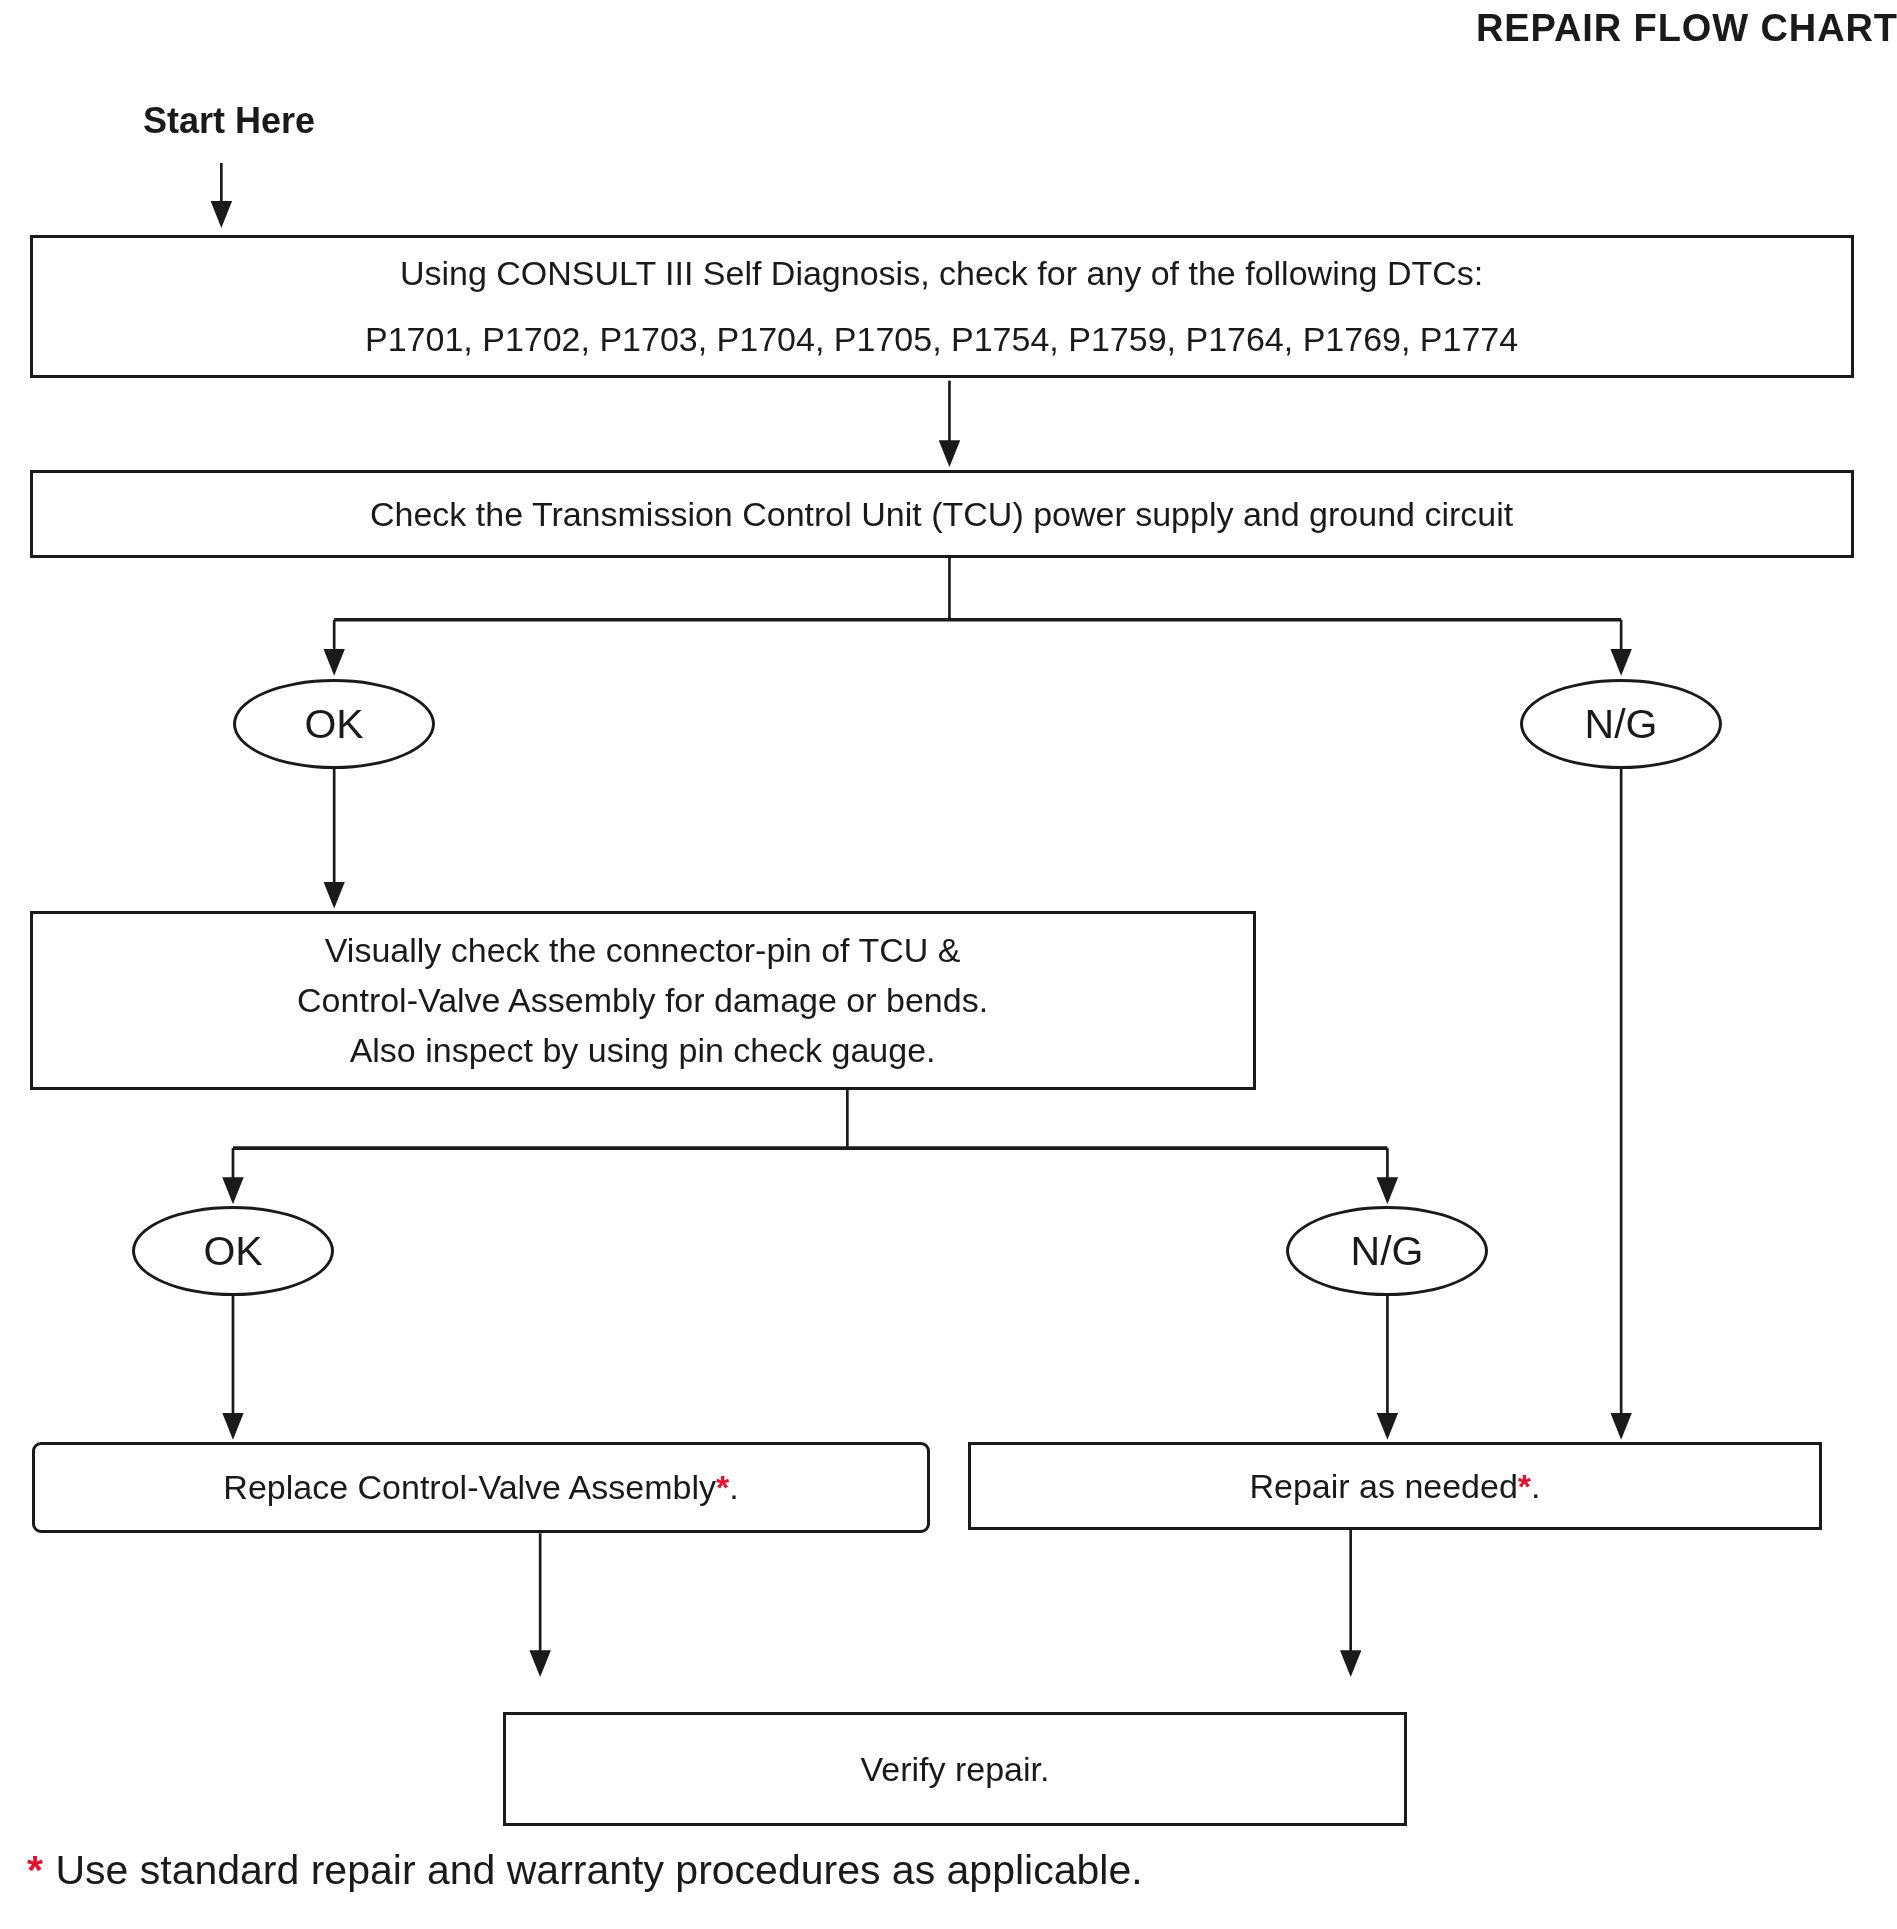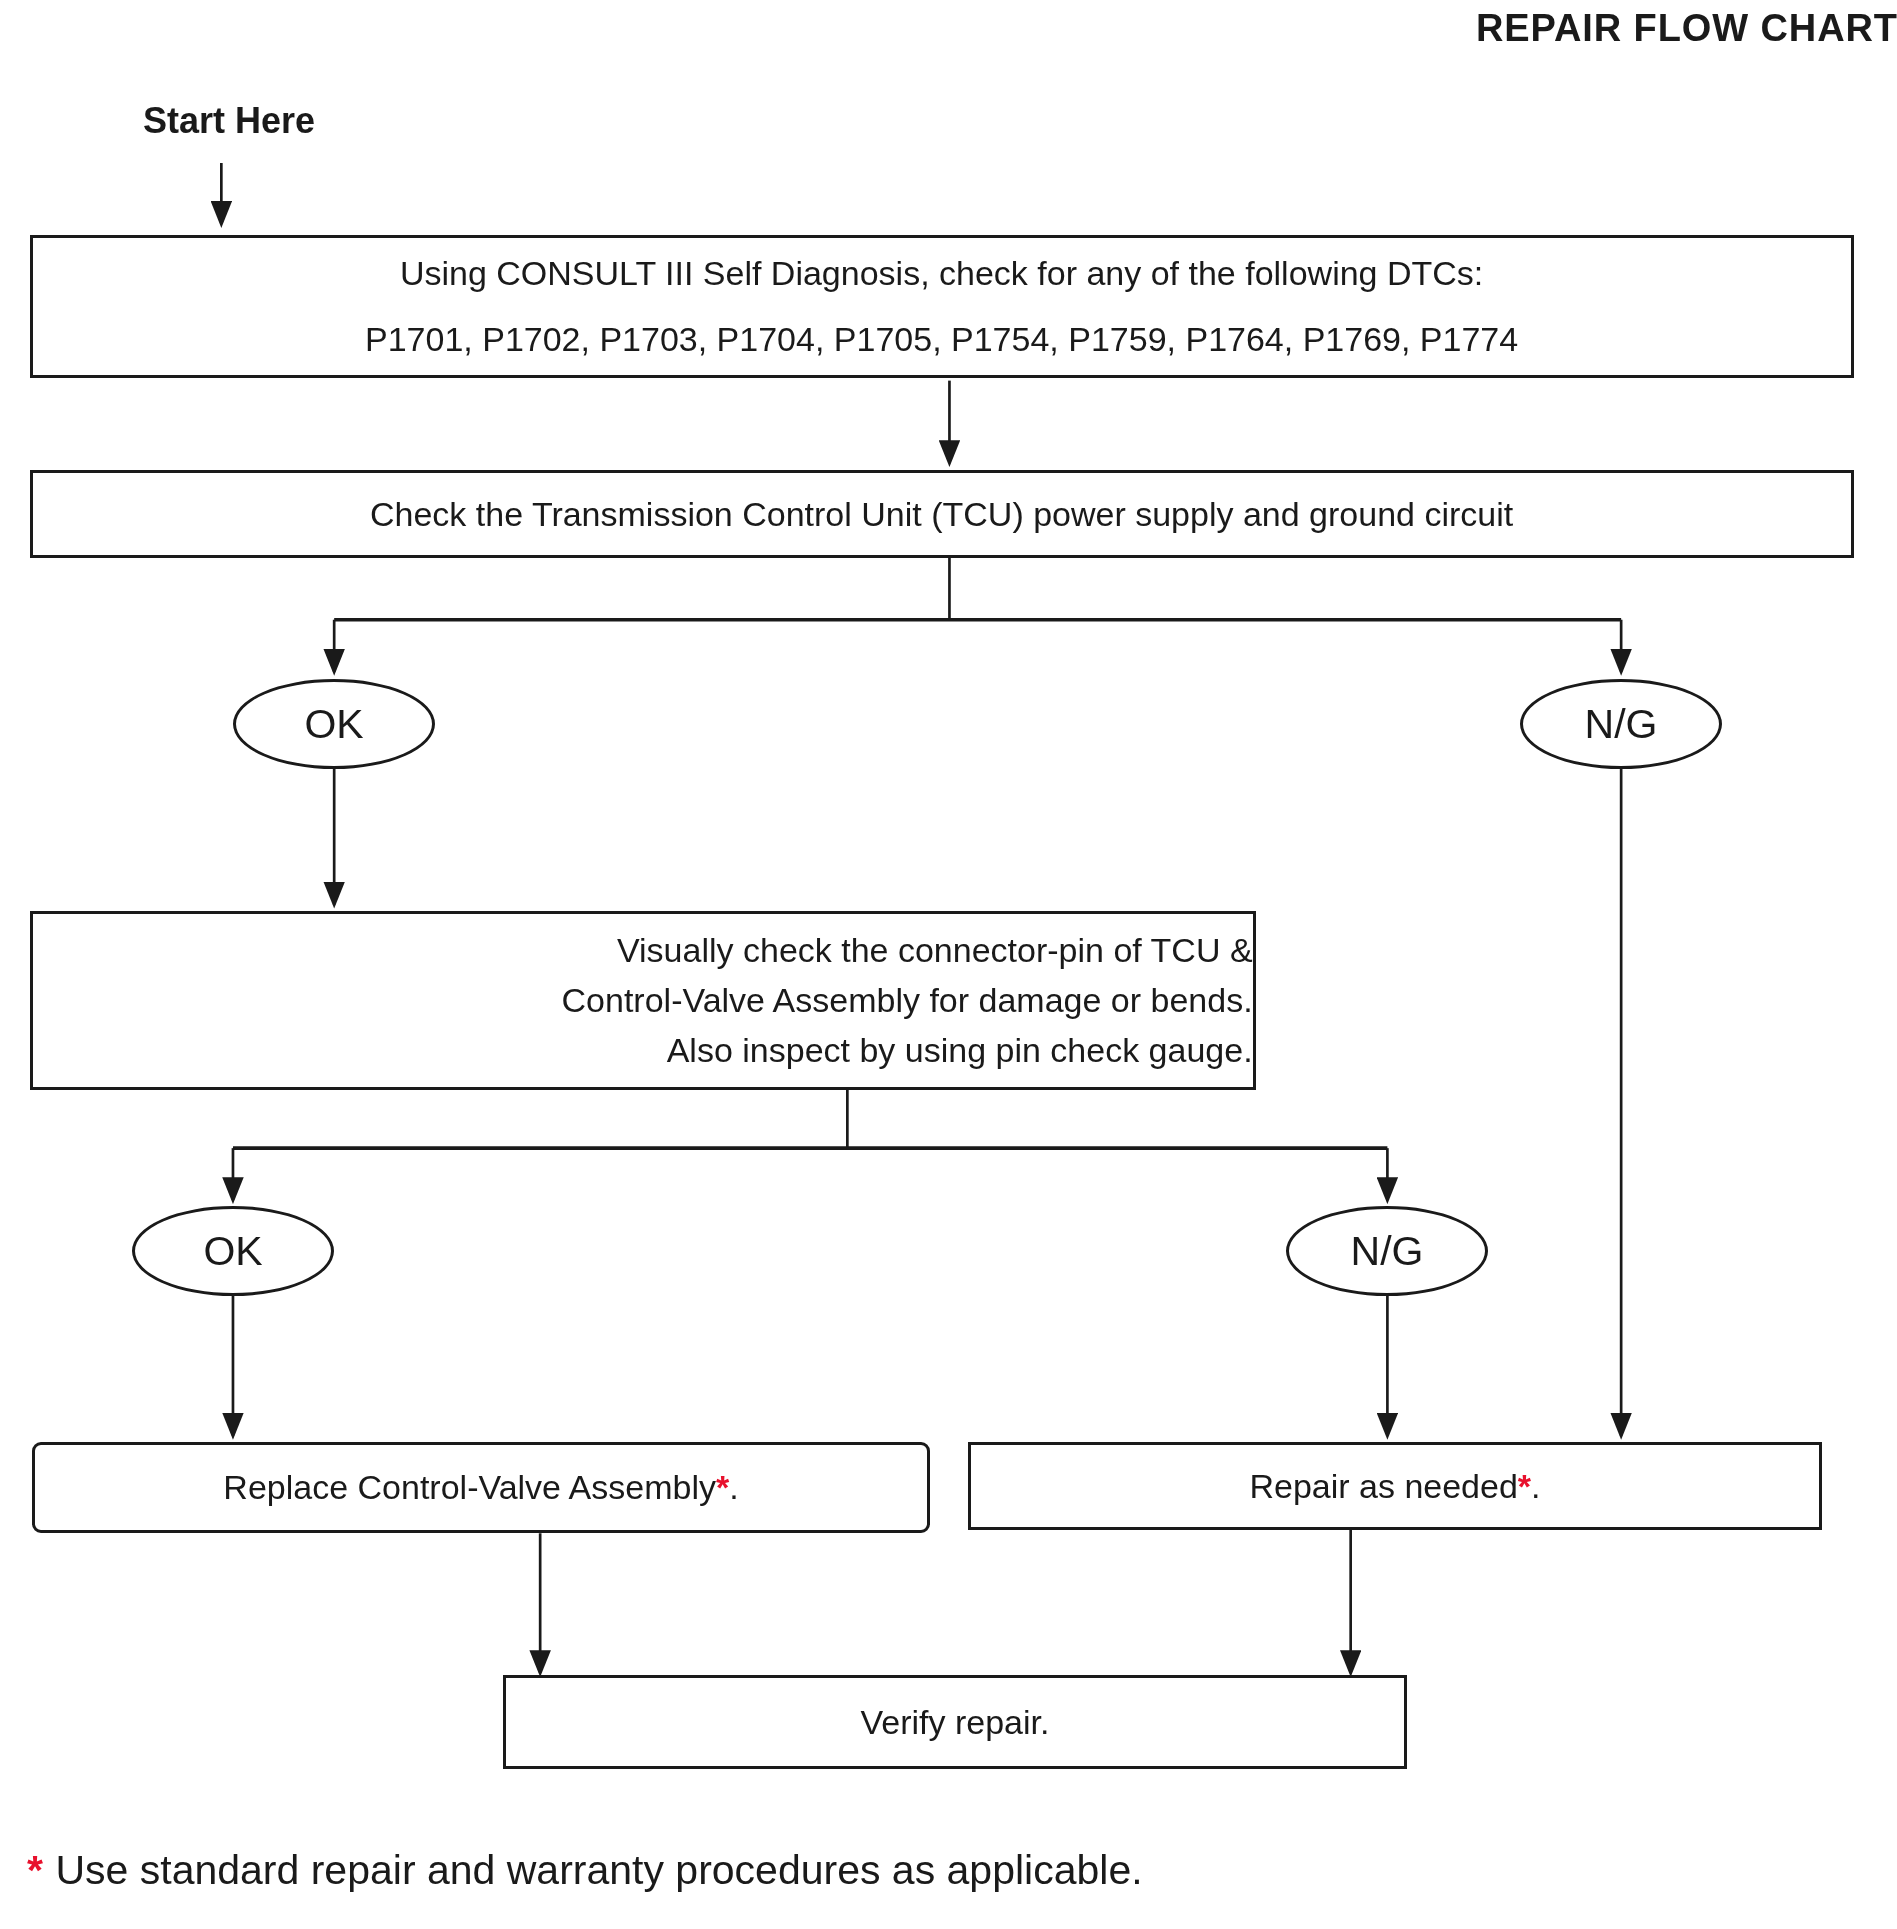--- a/index.html
+++ b/index.html
@@ -42,24 +42,24 @@
     flex-direction:column;
     align-items:center;
     justify-content:center;
     text-align:center;
     font-size:34px;
     line-height:47px;
   }
   .node .tline{white-space:nowrap;}
   .node-dtc{left:29.6px; top:235px; width:1824px; height:143px; gap:19.7px;}
   .node-tcu{left:29.6px; top:470px; width:1824px; height:88px;}
-  .node-visual{left:29.6px; top:911px; width:1226px; height:179px; gap:2.7px;align-items:flex-end;}
+  .node-visual{left:29.6px; top:911px; width:1226px; height:179px; gap:2.7px;}
   .node-replace{left:32px; top:1442px; width:898px; height:91px;border-radius:9px;}
   .node-repair{left:968px; top:1442px; width:854px; height:88px;}
-  .node-verify{left:503px; top:1675px; width:904px; height:94px;}
+  .node-verify{left:503px; top:1712px; width:904px; height:114px;}
   .oval{
     position:absolute;
     border:3.6px solid var(--line);
     border-radius:50%;
     background:var(--bg);
     display:flex;
     align-items:center;
     justify-content:center;
     font-size:41px;
     width:202px;

